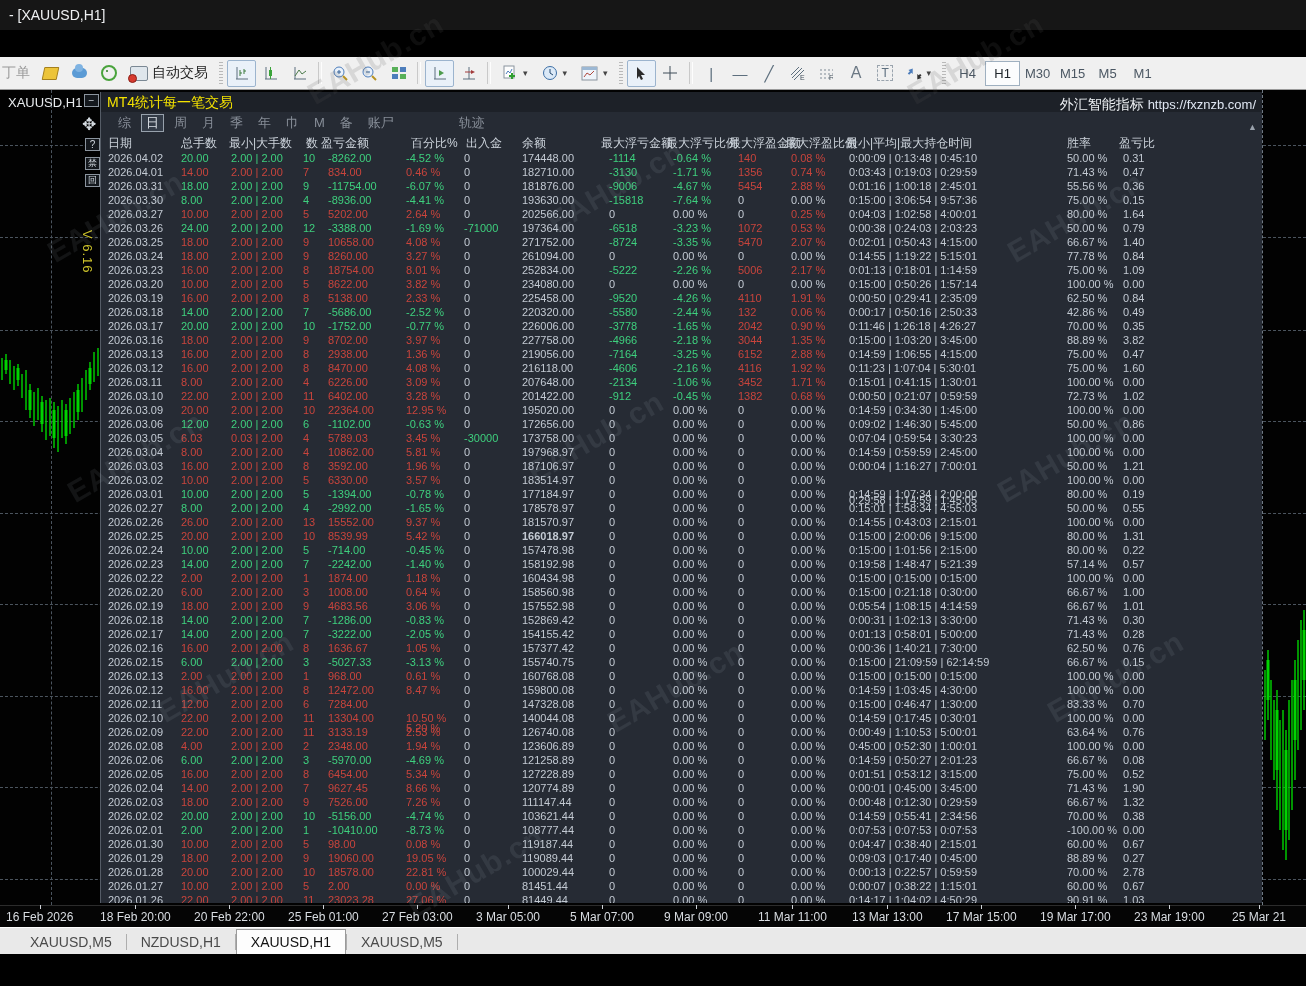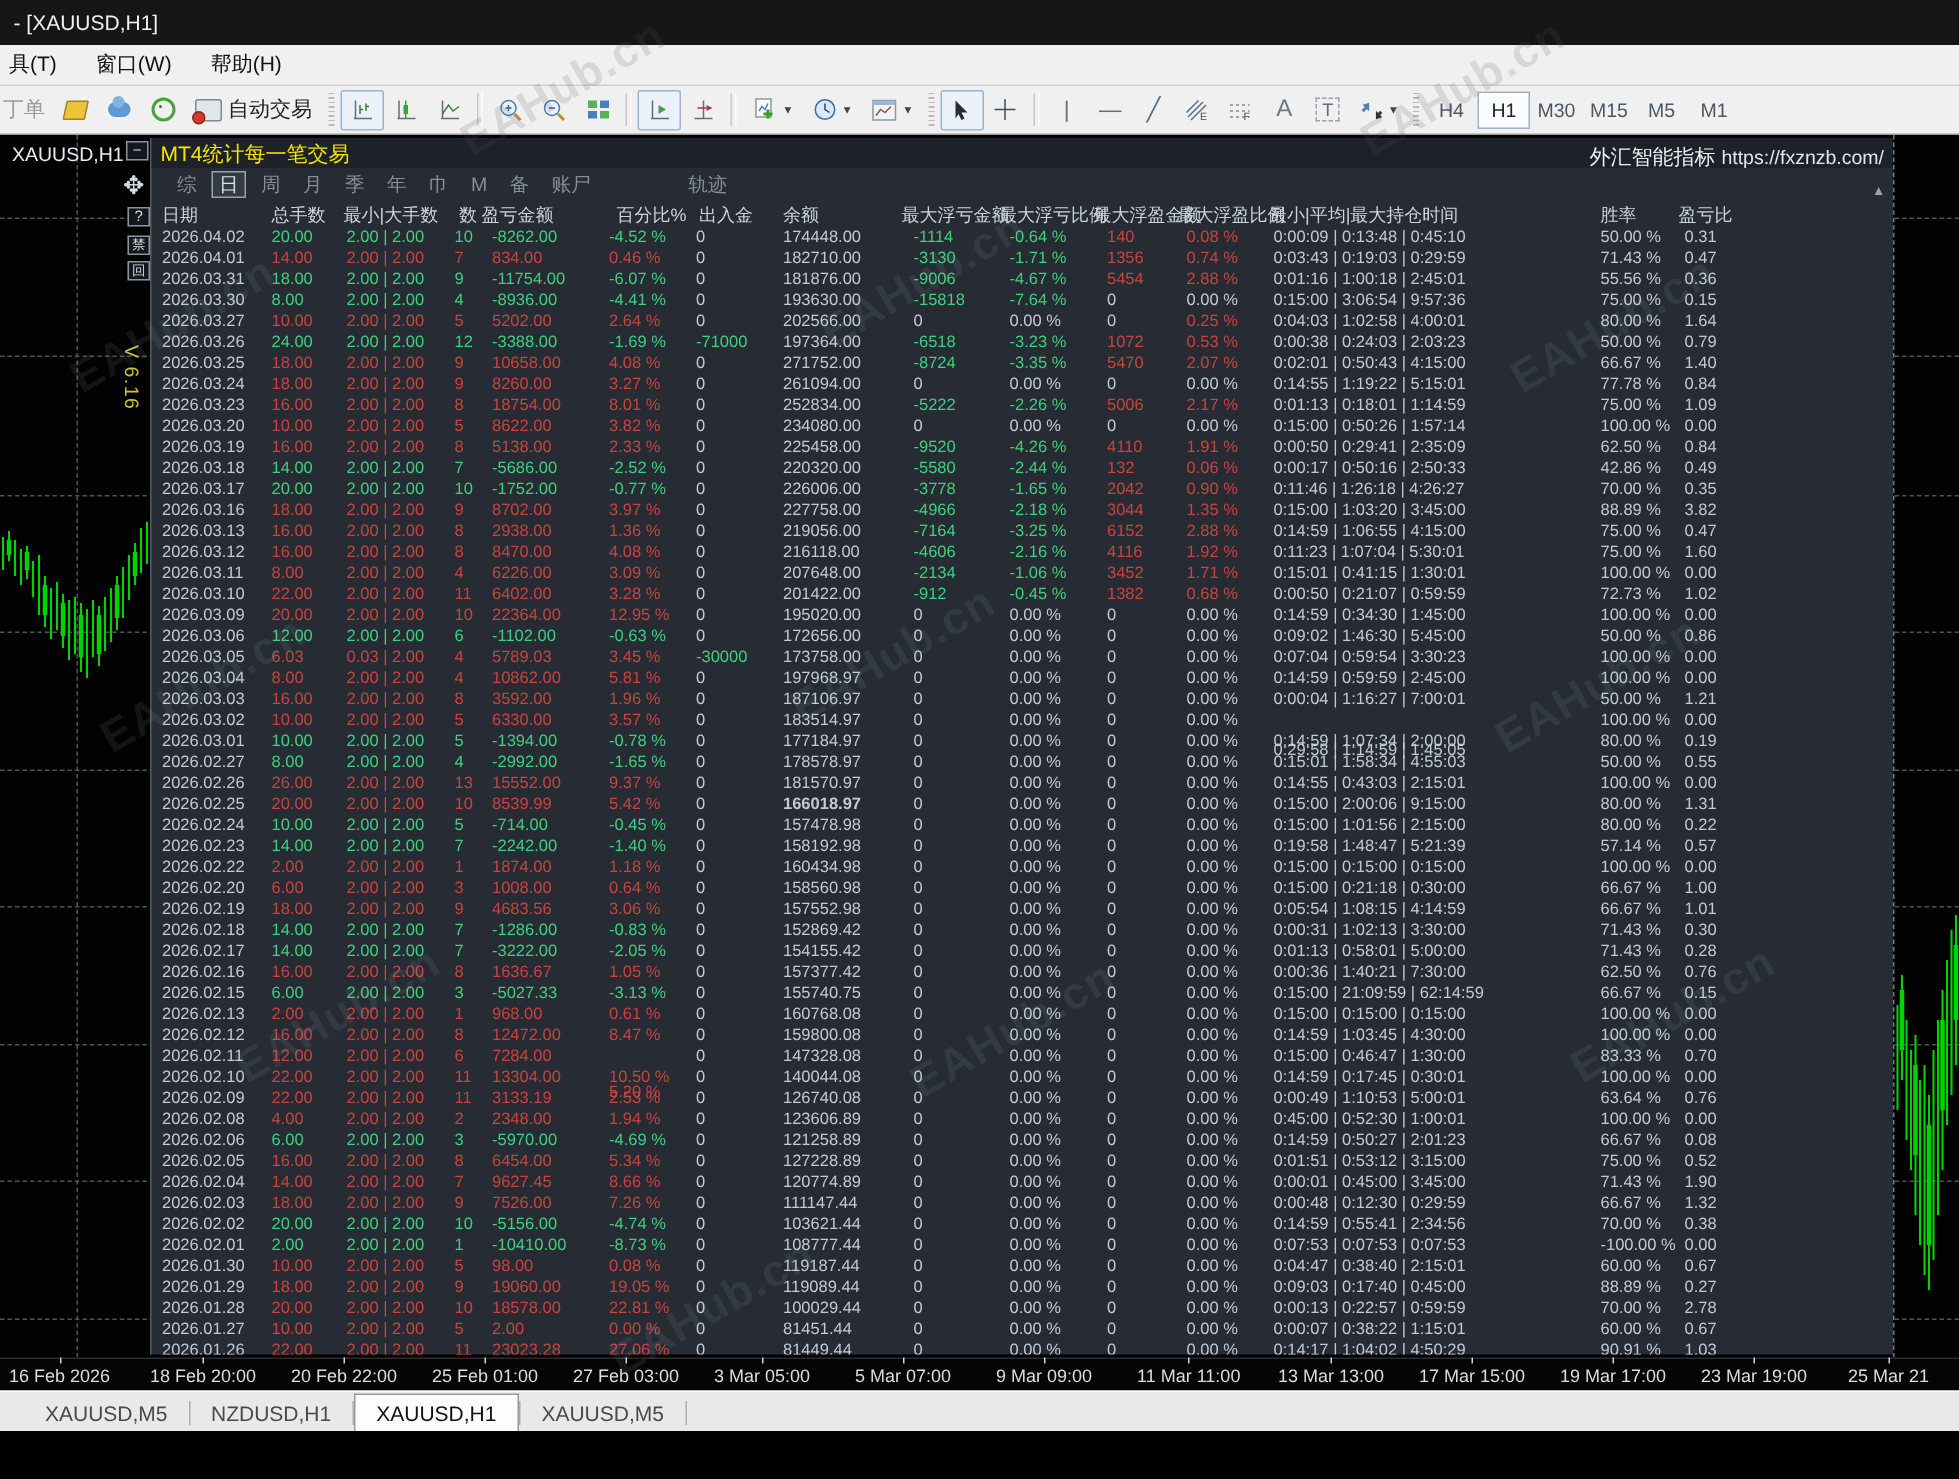--- a/index.html
+++ b/index.html
@@ -79,25 +79,20 @@
 </style>
 </head>
 <body>
 
 <div class="screen">
 
   <div class="titlebar">
     <span>- [XAUUSD,H1]</span>
   </div>
 
-  <div class="menubar" id="menubar">
-      <span>具(T)</span>
-      <span>窗口(W)</span>
-      <span>帮助(H)</span>
-    </div>
 
   <div class="toolbar">
     <span class="tlabel">丁单</span>
     <span class="tbtn">
         <span class="ic-book"></span>
       </span>
     <span class="tbtn">
         <span class="ic-cloud"></span>
       </span>
     <span class="tbtn">

